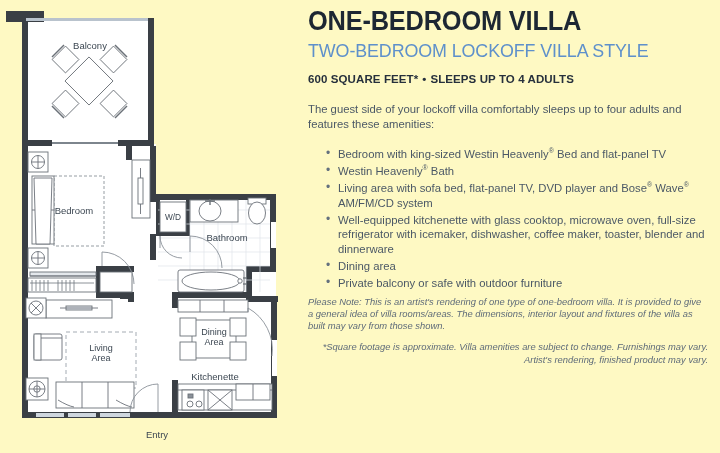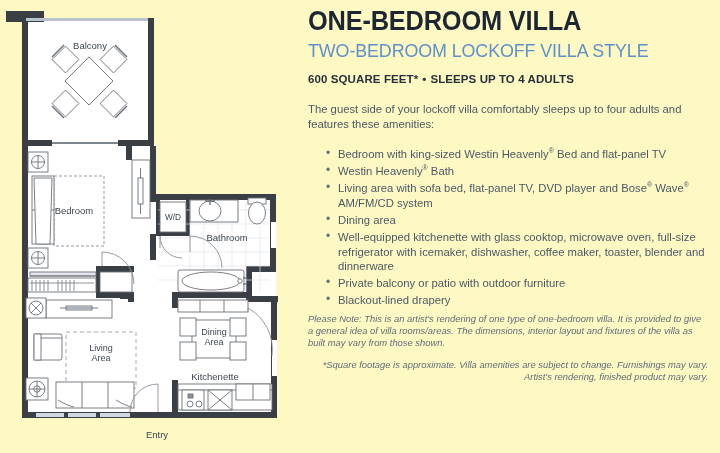--- a/index.html
+++ b/index.html
@@ -399,22 +399,21 @@
     <div id="specs">
       <span>600 SQUARE FEET*</span><span class="spec-sep">•</span><span>SLEEPS UP TO 4 ADULTS</span>
     </div>
 
     <p id="intro">The guest side of your lockoff villa comfortably sleeps up to four adults and features these amenities:</p>
 
     <ul id="amenities">
         <li>Bedroom with king-sized Westin Heavenly<sup>®</sup> Bed and flat-panel TV</li>
         <li>Westin Heavenly<sup>®</sup> Bath</li>
         <li>Living area with sofa bed, flat-panel TV, DVD player and Bose<sup>®</sup> Wave<sup>®</sup> AM/FM/CD system</li>
+        <li>Well-equipped kitchenette with glass cooktop, microwave oven, full-size refrigerator with icemaker, dishwasher, coffee maker, toaster, blender and dinnerware</li>
         <li>Dining area</li>
-        <li>Well-equipped kitchenette with glass cooktop, microwave oven, full-size refrigerator with icemaker, dishwasher, coffee maker, toaster, blender and dinnerware</li>
-        <li>Private balcony or patio with outdoor furniture</li>
-        <li>Blackout-lined drapery</li>
+        <li>Private balcony or safe with outdoor furniture</li>
       </ul>
 
     <p class="note" id="note-rendering">Please Note: This is an artist's rendering of one type of one-bedroom villa. It is provided to give a general idea of villa rooms/areas. The dimensions, interior layout and fixtures of the villa as built may vary from those shown.</p>
     <p class="note" id="note-footage">*Square footage is approximate. Villa amenities are subject to change. Furnishings may vary. Artist's rendering, finished product may vary.</p>
   </div>
 </div>
 
 </body></html>

